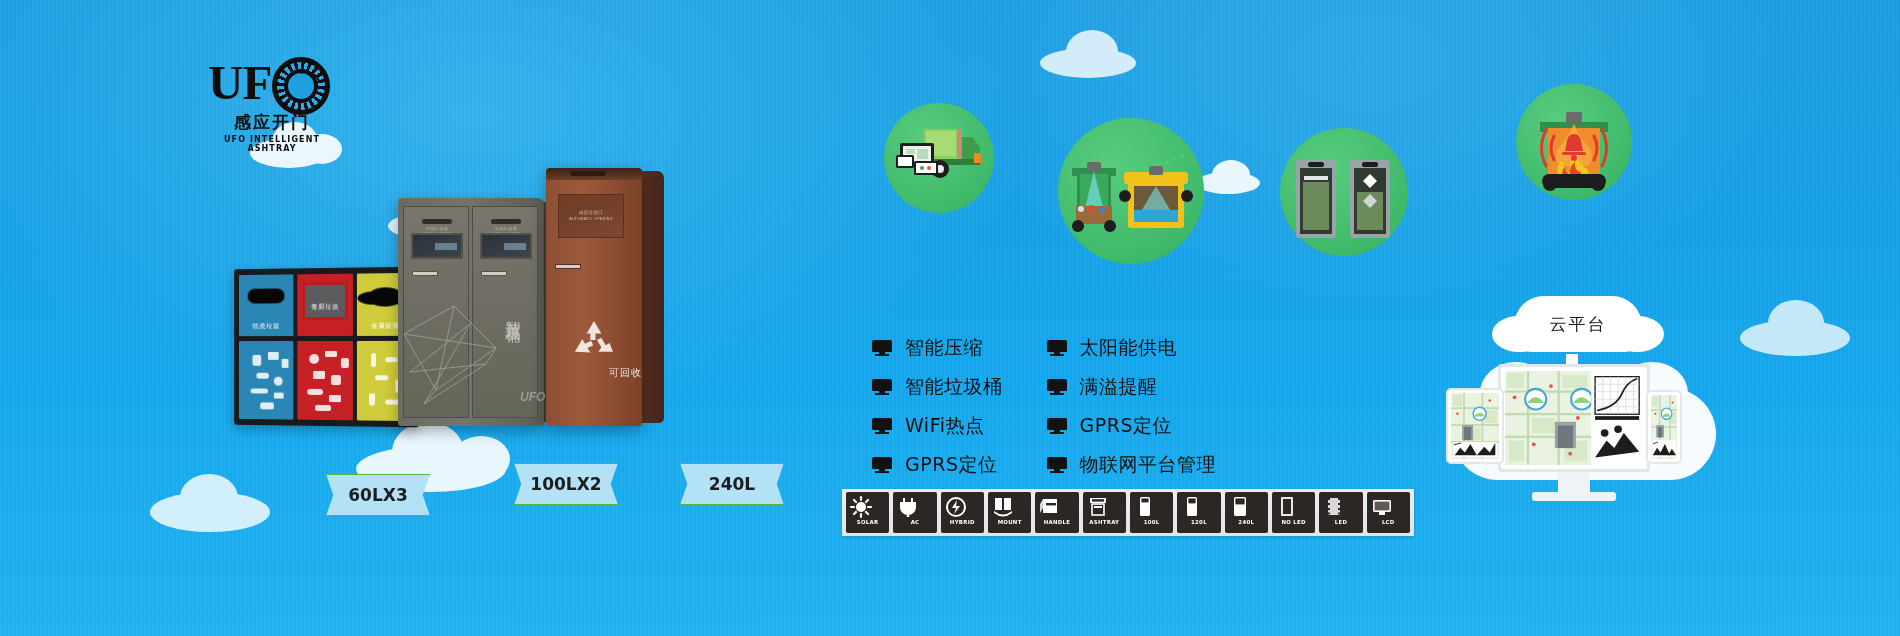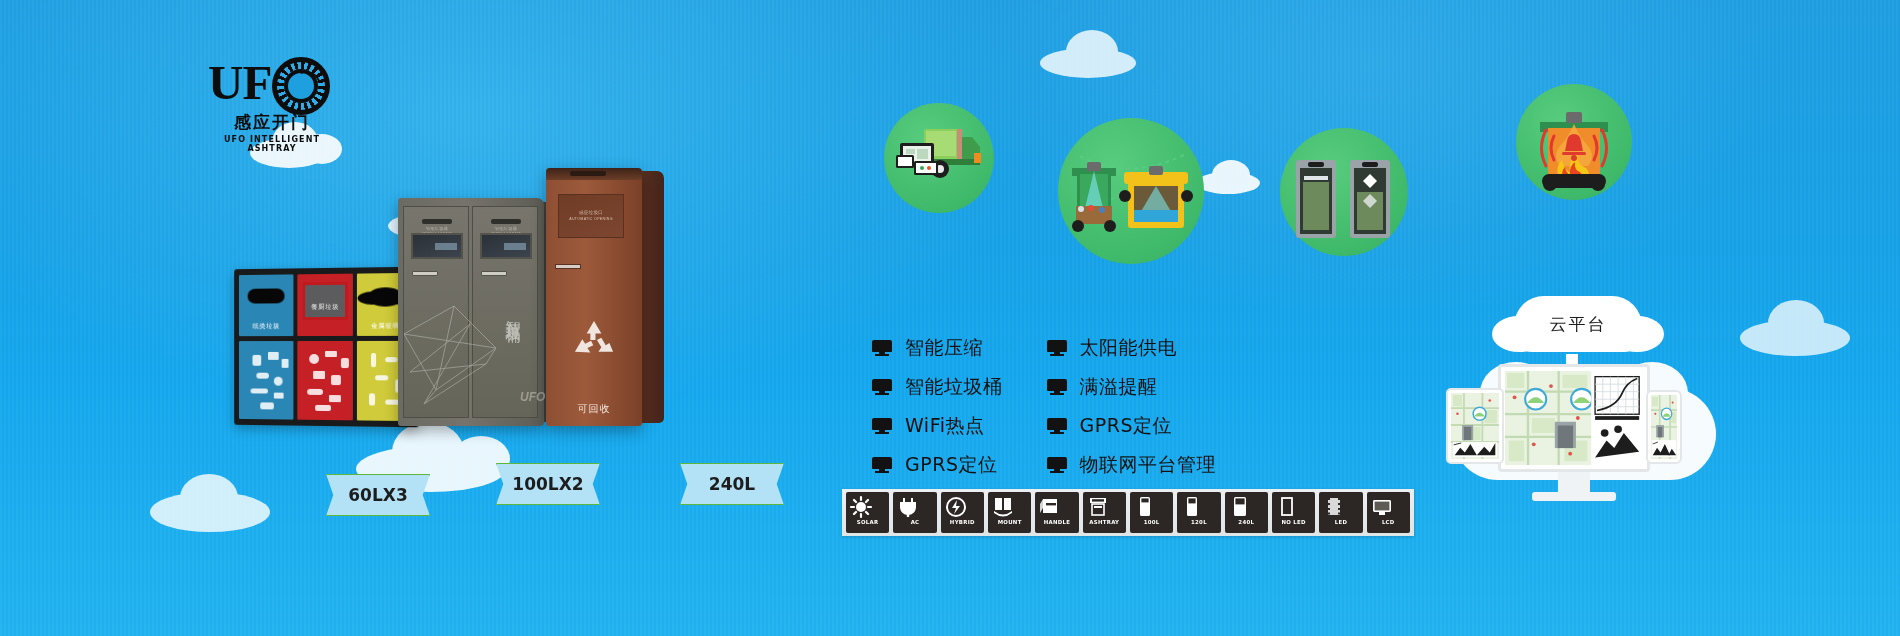--- a/index.html
+++ b/index.html
@@ -179,35 +179,35 @@
   }
   #bin1 .handle {
     position:absolute; left:9px; top:96px; width:26px; height:5px;
     background:#d6cdc7; border:1px solid #5a3020;
   }
   #bin1 .recyc {
     position:absolute; left:50%; top:150px; transform:translateX(-50%);
     width:48px; height:44px;
   }
   #bin1 .rlbl {
-    position:absolute; left:0; right:0; top:198px; text-align:center;
-    font-size:10px; color:#f2e7e0; letter-spacing:1px; font-family:Liberation Mono, monospace;margin-top:36px;
+    position:absolute; left:0; right:0; top:198px; text-align:right;
+    font-size:10px; color:#f2e7e0; letter-spacing:1px; font-family:Liberation Mono, monospace;
   }
 
   
   .capbanner {
     position:absolute; height:42px; background:#b3e2f7;
     border:1.6px solid #5cb83c;
     display:flex; align-items:center; justify-content:center;
     font-size:17px; font-weight:700; color:#1d1d1d;
     font-family:"DejaVu Sans",sans-serif;
     clip-path:polygon(0% 0%,100% 0%,93% 50%,100% 100%,0% 100%,7% 50%);
   }
   #cap1 { left:326px; top:463px; width:104px;margin-top:11px; }
-  #cap2 { left:496px; top:463px; width:104px; }
+  #cap2 { left:514px; top:463px; width:104px; }
   #cap3 { left:680px; top:463px; width:104px; }
 
   
   .gcircle {
     position:absolute; border-radius:50%;
     background:radial-gradient(circle at 38% 32%, #58cc7e 0%, #3fb96a 70%, #36ad61 100%);
   }
   #gc1 { left:884px; top:103px; width:110px; height:110px; }
   #gc2 { left:1058px; top:118px; width:146px; height:146px; }
   #gc3 { left:1280px; top:128px; width:128px; height:128px; }

